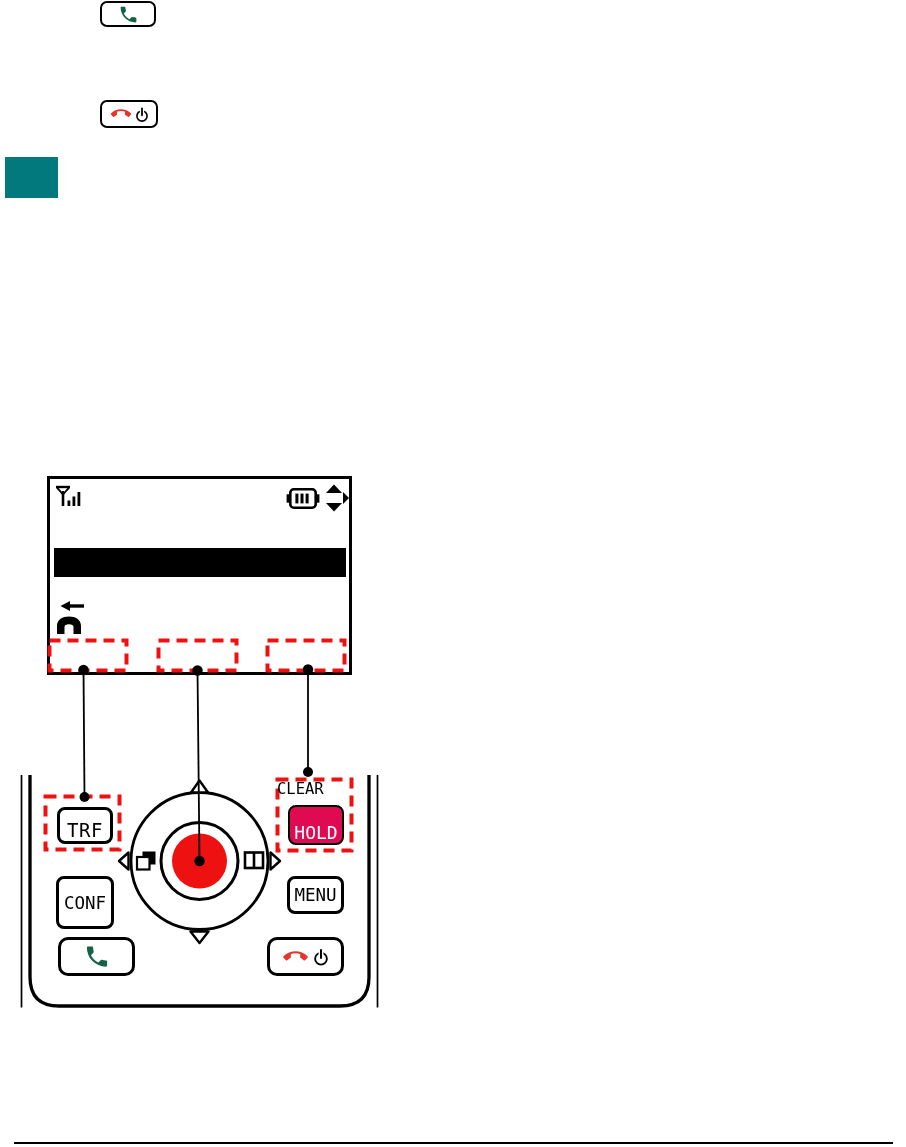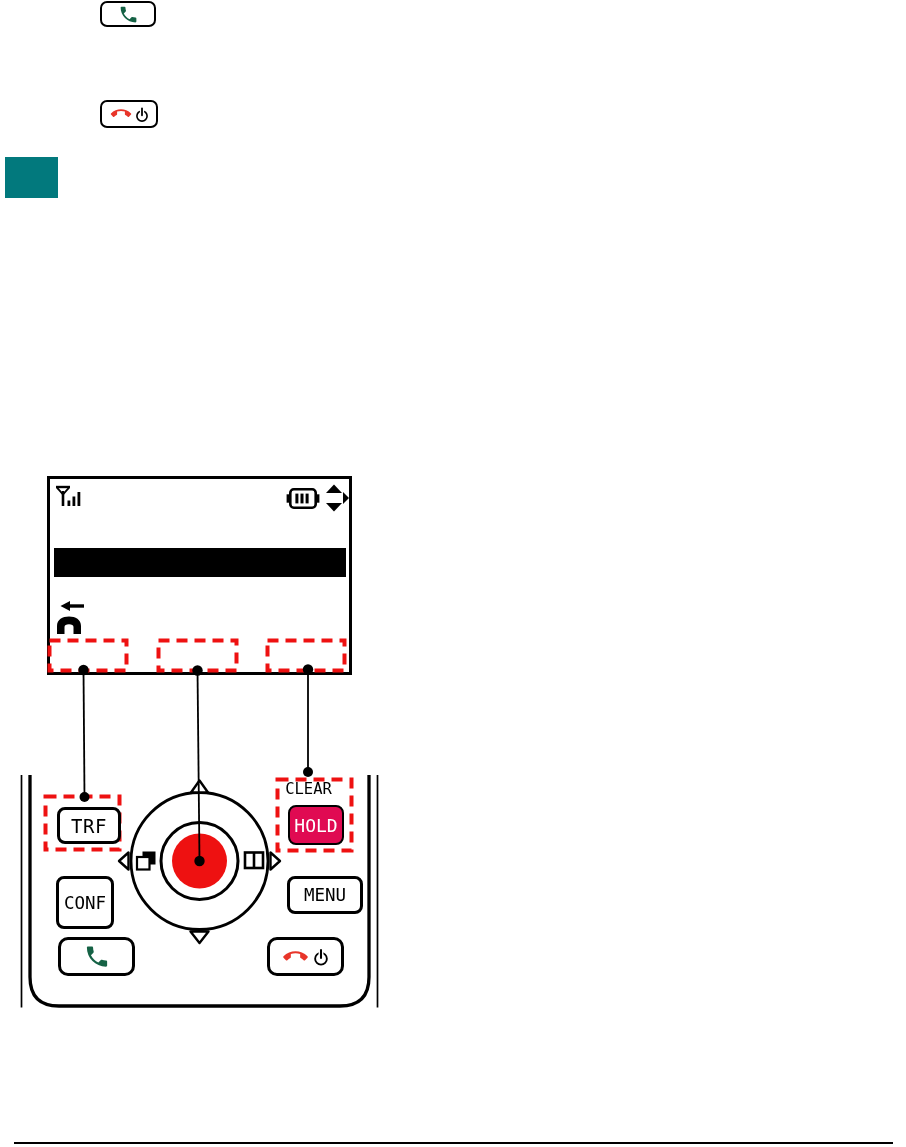--- a/index.html
+++ b/index.html
@@ -23,26 +23,26 @@
   .lcd .selbar{position:absolute;left:4px;top:69px;width:292px;height:29px;background:#000;}
   .lcd .incall{position:absolute;left:3px;top:118px;}
 
   
   .overlay{position:absolute;left:0;top:0;width:906px;height:1147px;z-index:1;}
 
   
   .btn{position:absolute;z-index:2;background:#fff;border:3px solid #000;border-radius:8px;
        display:flex;align-items:center;justify-content:center;box-sizing:border-box;
        font-size:19px;color:#000;letter-spacing:0.5px;}
-  .btn-trf{left:57px;top:807px;width:64px;height:37px;}
+  .btn-trf{left:57px;top:807px;width:56px;height:37px;align-items:flex-end;}
   .btn-conf{left:56px;top:876px;width:58px;height:53px;font-size:17.5px;letter-spacing:0;}
-  .btn-menu{left:287px;top:876px;width:76px;height:38px;font-size:17.5px;letter-spacing:0;}
+  .btn-menu{left:287px;top:876px;width:57px;height:38px;font-size:17.5px;letter-spacing:0;}
   .btn-hold{left:288px;top:805px;width:56px;height:40px;background:#e00a52;color:#fff;
-            border-width:2.5px;font-size:18px;letter-spacing:0;}
-  .clear-label{position:absolute;left:271px;top:780px;width:75px;z-index:2;text-align:center;
+            border-width:2.5px;font-size:18px;letter-spacing:0;align-items:flex-end;}
+  .clear-label{position:absolute;left:277px;top:780px;width:75px;z-index:2;text-align:left;
                font-size:15.5px;color:#000;}
   .btn-call{left:58px;top:937px;width:77px;height:39px;border-radius:10px;}
   .btn-end{left:267px;top:937px;width:77px;height:39px;border-radius:10px;display:flex;gap:4px;}
 
   .footer-rule{position:absolute;left:14px;top:1142px;width:879px;height:2.2px;background:#000;}
 </style>
 </head>
 <body>
 
 <div class="page">

